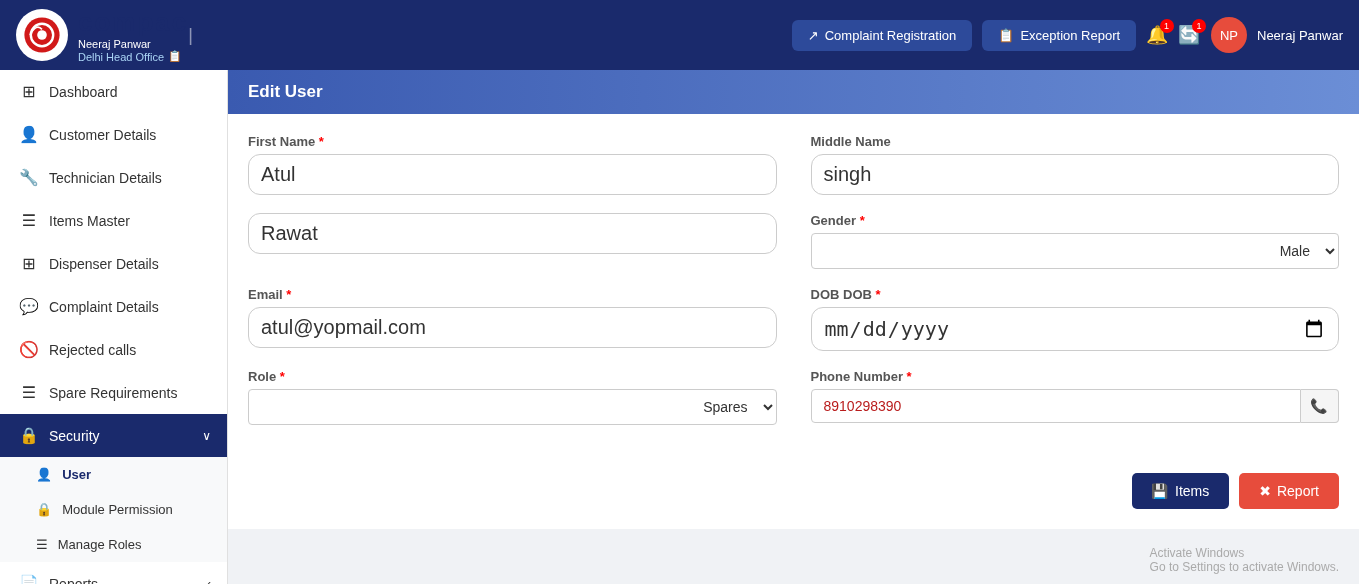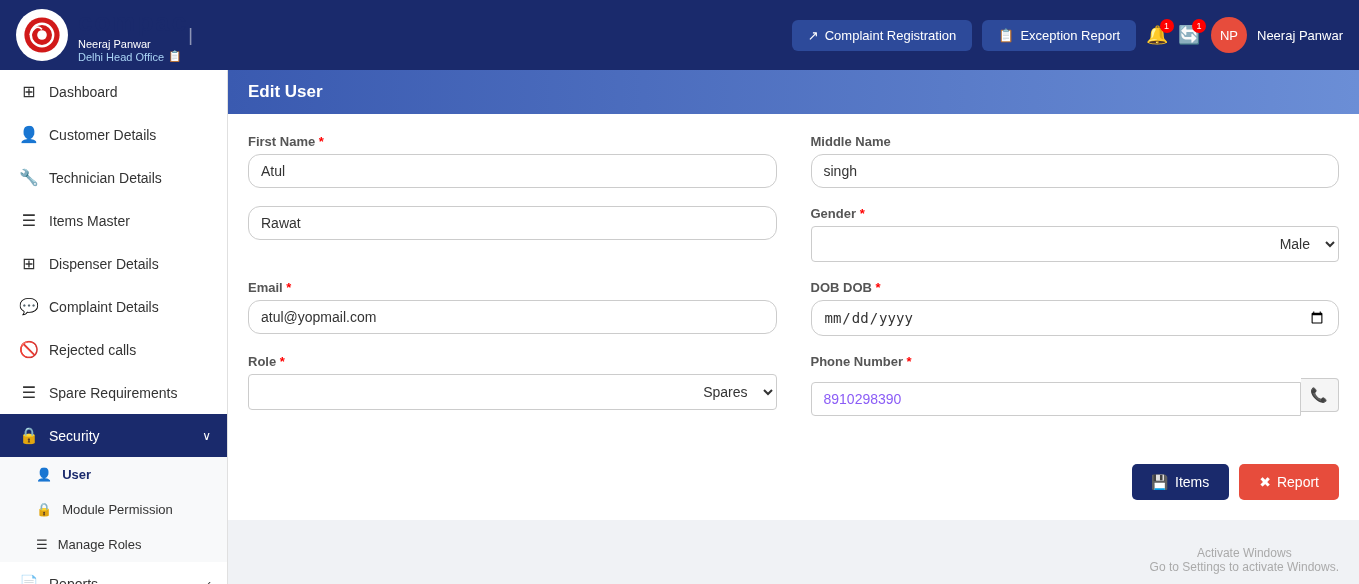--- a/index.html
+++ b/index.html
@@ -197,21 +197,21 @@
     .form-label {
       font-size: 13px;
       color: #555;
       font-weight: 600;
     }
     .required { color: red; }
     .form-input {
       border: 1px solid #ccc;
       border-radius: 12px;
       padding: 8px 12px;
-      font-size: 14px;
+      font-size: 20px;
       outline: none;
       width: 100%;
       color: #333;
     }
     .form-select {
       border: 1px solid #ccc;
       border-radius: 4px;
       padding: 8px 12px;
       font-size: 14px;
       outline: none;
@@ -226,22 +226,21 @@
       align-items: center;
       gap: 0;
     }
     .phone-input {
       flex: 1;
       border: 1px solid #ccc;
       border-radius: 4px 0 0 4px;
       padding: 8px 12px;
       font-size: 14px;
       outline: none;
-      color: #8b5cf6;
-      margin-top: 8px;
+      color: #b91c1c;
     }
     .phone-icon-btn {
       background: #f5f5f5;
       border: 1px solid #ccc;
       border-left: none;
       border-radius: 0 4px 4px 0;
       padding: 8px 10px;
       cursor: pointer;
       font-size: 14px;
       color: #555;
@@ -277,21 +276,21 @@
       gap: 6px;
     }
 
     
     .windows-watermark {
       position: fixed;
       bottom: 10px;
       right: 20px;
       color: #aaa;
       font-size: 12px;
-      text-align: center;
+      text-align: left;
       pointer-events: none;
     }
 
     
     .compac-text {
       color: #1a2a6c;
       font-size: 26px;
       font-weight: 900;
       letter-spacing: 2px;
     }

